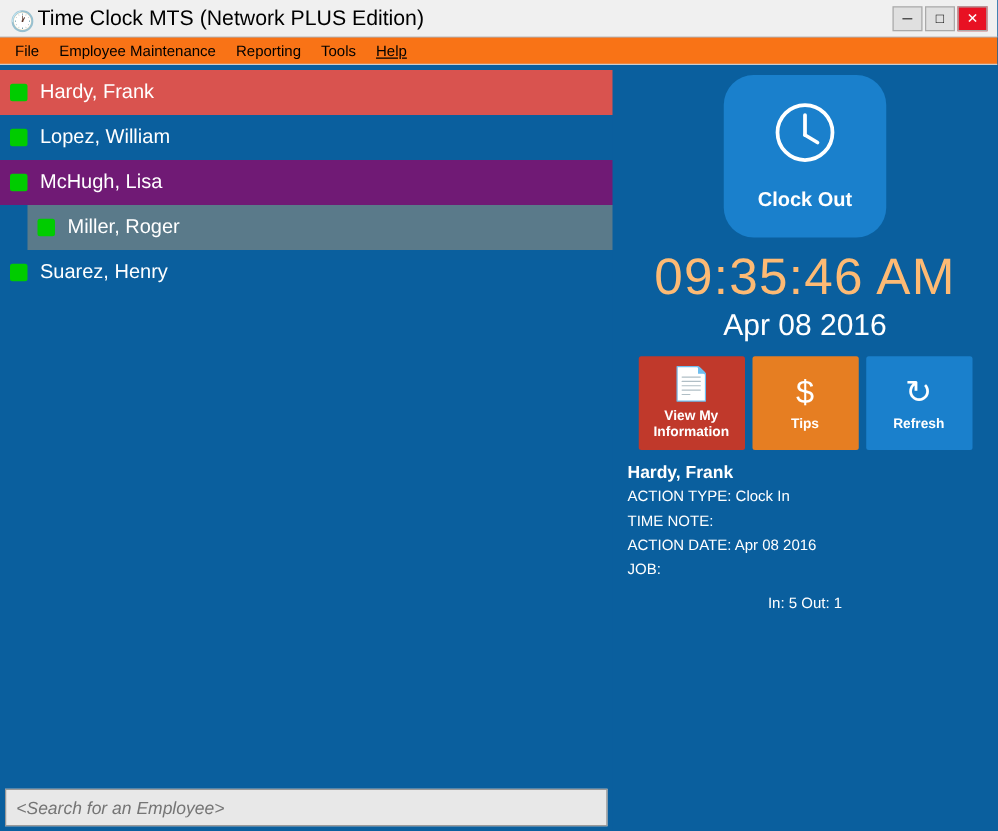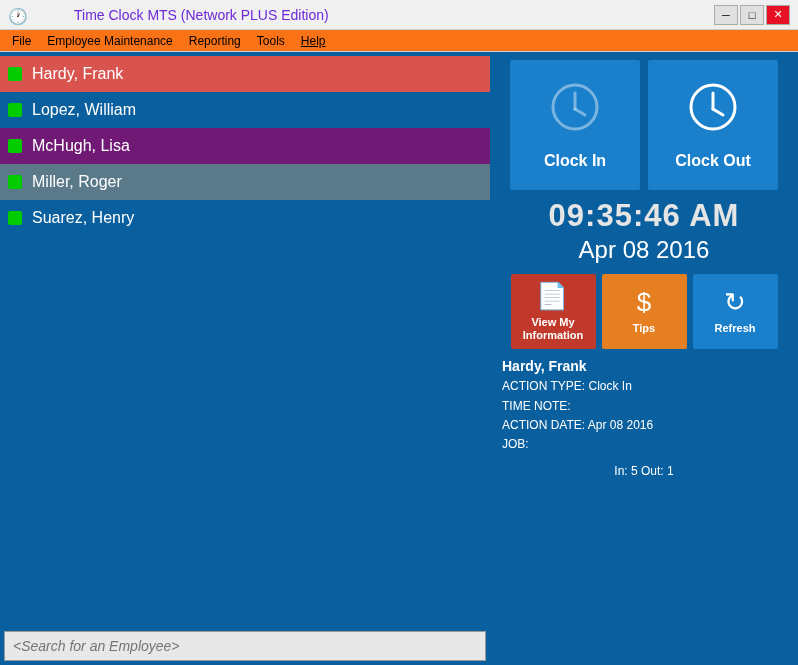--- a/index.html
+++ b/index.html
@@ -8,21 +8,21 @@
     
     .title-bar {
       background: #f0f0f0;
       height: 30px;
       display: flex;
       align-items: center;
       padding: 0 8px;
       border-bottom: 1px solid #ccc;
     }
     .title-bar-icon { width: 16px; height: 16px; margin-right: 6px; }
-    .title-bar-title { font-size: 14px; color: #6d28d9; flex: 1; margin-left: 44px; }
+    .title-bar-title { font-size: 17px; color: #000000; flex: 1; }
     .title-bar-controls { display: flex; gap: 2px; }
     .title-bar-btn {
       width: 24px; height: 20px;
       background: #e0e0e0;
       border: 1px solid #aaa;
       cursor: pointer;
       font-size: 11px;
       display: flex; align-items: center; justify-content: center;
     }
     .title-bar-btn.close { background: #e81123; color: white; }
@@ -65,21 +65,21 @@
     .employee-item {
       display: flex;
       align-items: center;
       height: 36px;
       padding: 0 8px;
       cursor: pointer;
       position: relative;
     }
     .employee-item.selected-orange { background: #d9534f; }
     .employee-item.selected-magenta { background: #701a75; }
-    .employee-item.selected-gray { background: #5a7a8a; }
+    .employee-item.selected-gray { background: #5a7a8a; margin-left: 22px; }
 
     .status-dot {
       width: 14px; height: 14px;
       border-radius: 2px;
       margin-right: 10px;
       flex-shrink: 0;
     }
     .dot-green { background: #00cc00; }
     .dot-red { background: #cc0000; }
 
@@ -134,39 +134,39 @@
       display: flex;
       flex-direction: column;
       align-items: center;
       justify-content: center;
       cursor: pointer;
       border: none;
       border-radius: 2px;
     }
 
     .clock-in-btn { background: #1a80cc; }
-    .clock-out-btn { background: #1a80cc; }
+    .clock-out-btn { background: #1a80cc; border-radius: 24px; }
 
     .clock-btn-icon {
       font-size: 48px;
       color: white;
       margin-bottom: 8px;
     }
 
     .clock-btn-label {
       font-size: 16px;
       color: white;
       font-weight: bold;
     }
 
     
     .time-display {
-      font-size: 31px;
-      font-weight: bold;
-      color: #e5e5e5;
+      font-size: 41px;
+      font-weight: normal;
+      color: #fdba74;
       margin: 8px 0 2px 0;
       letter-spacing: 1px;
     }
 
     .date-display {
       font-size: 24px;
       color: white;
       margin-bottom: 10px;
     }
 
@@ -293,30 +293,20 @@
     </div>
 
     <div class="search-bar">
       <input type="text" class="search-input" placeholder="&lt;Search for an Employee&gt;" style="">
     </div>
   </div>
 
   <div class="right-panel">
 
     <div class="clock-buttons">
-      <button class="clock-btn clock-in-btn">
-        <span class="clock-btn-icon clock-in-icon">
-          <svg class="clock-icon-svg" viewBox="0 0 52 52" fill="none" xmlns="http://www.w3.org/2000/svg">
-            <circle cx="26" cy="26" r="22" stroke="white" stroke-width="3" fill="none" opacity="0.6"></circle>
-            <line x1="26" y1="12" x2="26" y2="28" stroke="white" stroke-width="3" stroke-linecap="round" opacity="0.6"></line>
-            <line x1="26" y1="28" x2="36" y2="34" stroke="white" stroke-width="3" stroke-linecap="round" opacity="0.6"></line>
-          </svg>
-        </span>
-        <span class="clock-btn-label">Clock In</span>
-      </button>
 
       <button class="clock-btn clock-out-btn">
         <span class="clock-btn-icon">
           <svg class="clock-icon-svg" viewBox="0 0 52 52" fill="none" xmlns="http://www.w3.org/2000/svg">
             <circle cx="26" cy="26" r="22" stroke="white" stroke-width="3" fill="none"></circle>
             <line x1="26" y1="12" x2="26" y2="28" stroke="white" stroke-width="3" stroke-linecap="round"></line>
             <line x1="26" y1="28" x2="36" y2="34" stroke="white" stroke-width="3" stroke-linecap="round"></line>
           </svg>
         </span>
         <span class="clock-btn-label">Clock Out</span>

